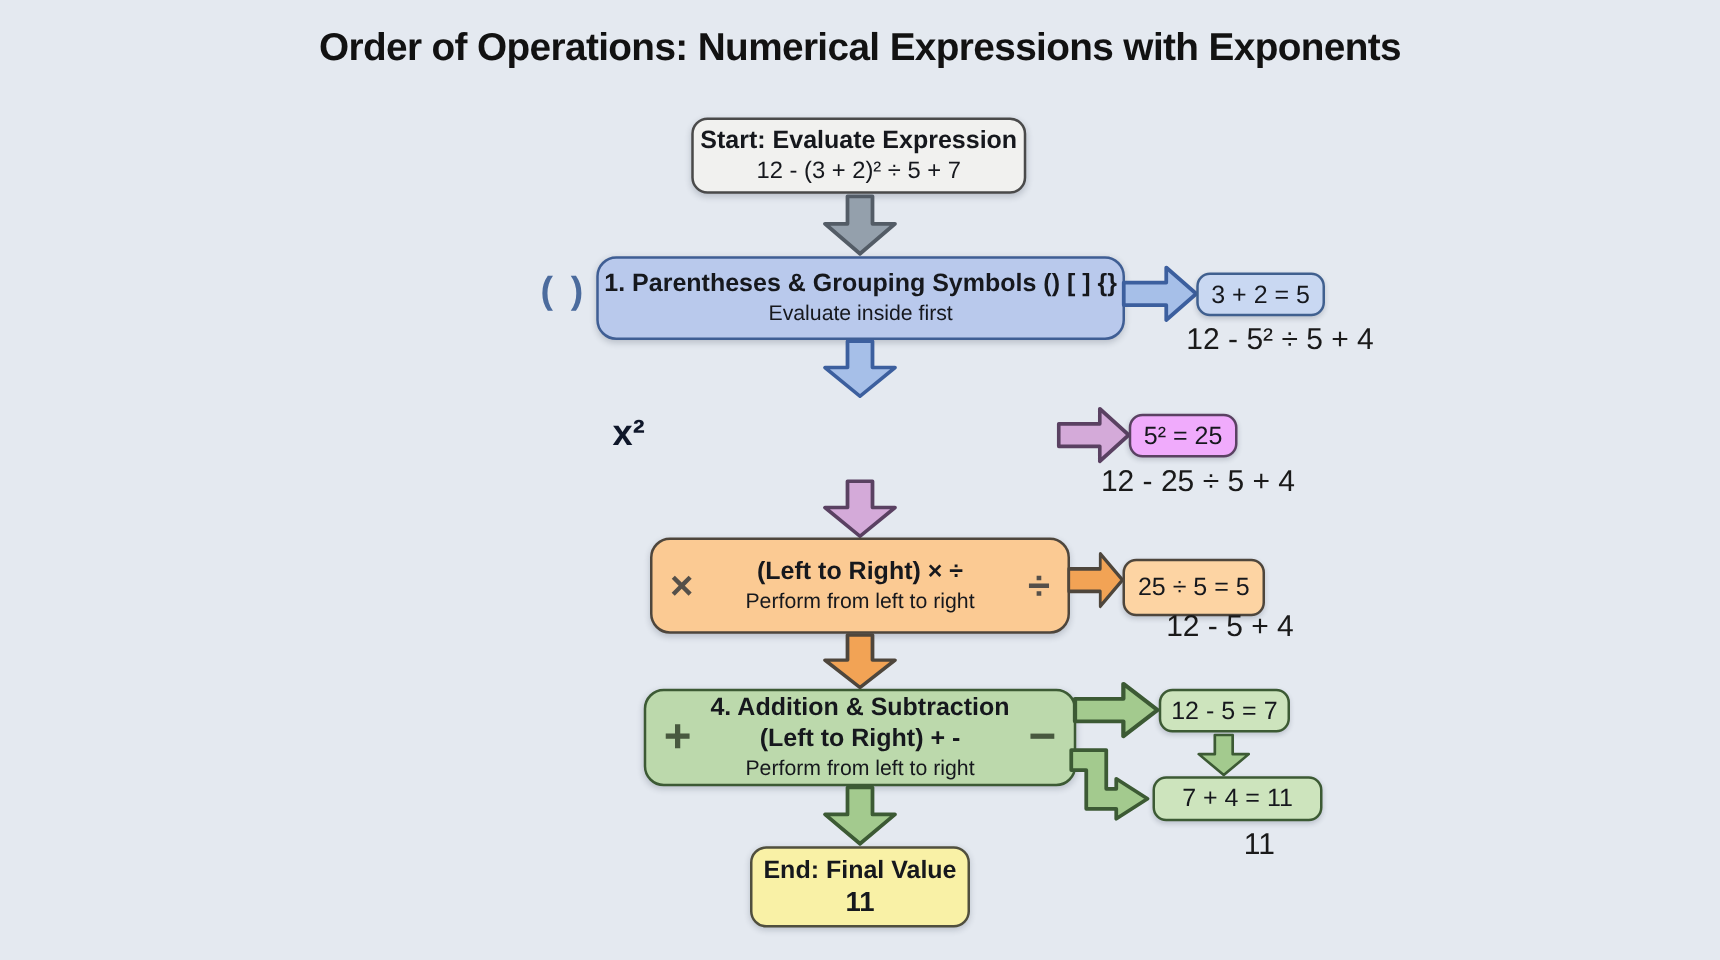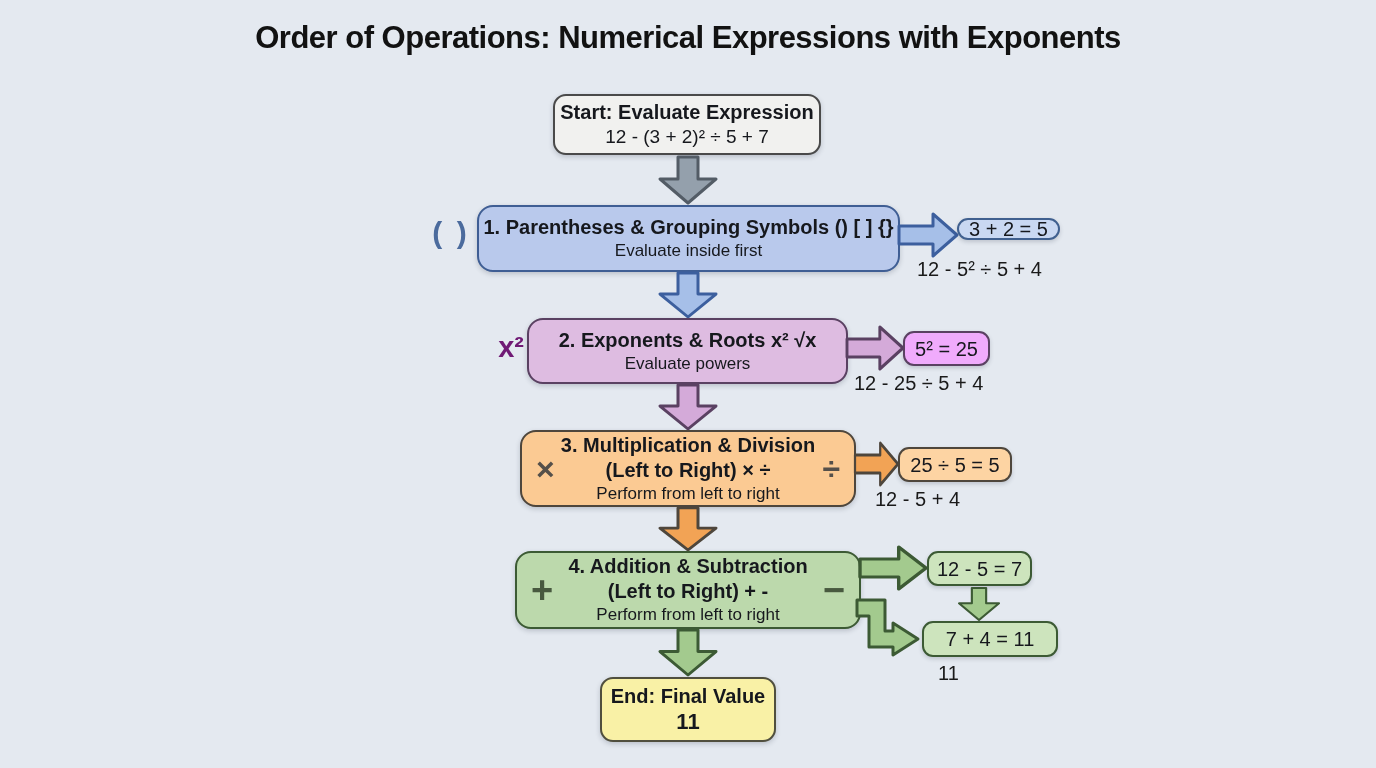--- a/index.html
+++ b/index.html
@@ -39,50 +39,50 @@
     background: #b9c9ec; border-color: #3f5e94; border-radius: 16px; }
   .step2-box { left: 527px; top: 318px; width: 321px; height: 66px;
     background: #debce1; border-color: #5a4162; border-radius: 16px; }
   .step3-box { left: 520px; top: 430px; width: 336px; height: 77px;
     background: #fbca93; border-color: #4e463c; border-radius: 16px; }
   .step4-box { left: 515px; top: 551px; width: 346px; height: 78px;
     background: #bcd9ac; border-color: #3c5a34; border-radius: 16px; }
 
   .side-box { border-radius: 11px; box-shadow: 0 2px 4px rgba(40,50,70,0.2); }
   .side-box .t2 { font-size: 20px; }
-  .side1 { left: 957px; top: 218px; width: 103px; height: 22px;
+  .side1 { left: 957px; top: 218px; width: 103px; height: 35px;
     background: #c9d8f2; border-color: #40608f; }
   .side2 { left: 903px; top: 331px; width: 87px; height: 35px;
     background: #f0abfc; border-color: #5a4162; }
-  .side3 { left: 898px; top: 447px; width: 114px; height: 35px;
+  .side3 { left: 898px; top: 447px; width: 114px; height: 46px;
     background: #fdd4a3; border-color: #4e463c; }
   .side4a { left: 927px; top: 551px; width: 105px; height: 35px;
     background: #cde4bd; border-color: #3c5a34; }
   .side4b { left: 922px; top: 621px; width: 136px; height: 36px;
     background: #cde4bd; border-color: #3c5a34; }
 
   .end-box { left: 600px; top: 677px; width: 176px; height: 65px;
     background: #f9f1a6; border-color: #504f3e; border-radius: 13px; }
   .end-box .val { font-size: 22px; font-weight: 700; line-height: 26px; }
 
   .expr {
-    position: absolute; text-align: left;
-    font-size: 20px; font-weight: 400; color: #1a1a1a;
+    position: absolute; text-align: right;
+    font-size: 24px; font-weight: 400; color: #1a1a1a;
   }
   .expr1 { left: 917px; top: 258px; width: 182px; }
   .expr2 { left: 854px; top: 372px; width: 182px; }
   .expr3 { left: 875px; top: 488px; width: 160px; }
   .note11 { left: 938px; top: 662px; width: 82px; }
 
   .op-icon {
     position: absolute; font-weight: 700; text-align: center;
   }
   .paren-icon { left: 428px; top: 216px; width: 46px; font-size: 30px;
     color: #4b6b9d; letter-spacing: 3px; }
-  .x2-icon { left: 482px; top: 331px; width: 42px; font-size: 29px; color: #701a75; text-align: right; }
+  .x2-icon { left: 482px; top: 331px; width: 42px; font-size: 29px; color: #0f172a; }
   .inbox-icon { position: absolute; top: 50%; transform: translateY(-50%);
     font-size: 32px; font-weight: 700; }
   .step3-box .inbox-icon { color: #55504a; }
   .step4-box .inbox-icon { color: #48593f; font-size: 38px; }
   .icon-left { left: 14px; }
   .icon-right { right: 14px; }
 
   svg.arrow { position: absolute; overflow: visible; }
   .arr-gray   { fill: #94a0ac; stroke: #535c66; }
   .arr-blue   { fill: #a6bfe8; stroke: #3c5f9e; }
@@ -118,40 +118,35 @@
   <div class="node side-box side1">
     <div class="t2">3 + 2 = 5</div>
   </div>
   <div class="expr expr1">12 - 5² ÷ 5 + 4</div>
 
   <svg class="arrow" style="left:660px; top:273px;" width="56" height="44" viewBox="0 0 56 46" preserveAspectRatio="none">
     <polygon class="arr-blue" points="18,0 38,0 38,22 56,22 28,46 0,22 18,22"></polygon>
   </svg>
 
   <div class="op-icon x2-icon">x²</div>
-  <div class="node step2-box">
-    <div class="t1">2. Exponents &amp; Roots x² √x</div>
-    <div class="sub">Evaluate powers</div>
-  </div>
   <svg class="arrow" style="left:847px; top:327px;" width="56" height="42" viewBox="0 0 58 42" preserveAspectRatio="none">
     <polygon class="arr-purple" points="0,12 34,12 34,0 58,21 34,42 34,30 0,30"></polygon>
   </svg>
   <div class="node side-box side2">
     <div class="t2">5² = 25</div>
   </div>
   <div class="expr expr2">12 - 25 ÷ 5 + 4</div>
 
   <svg class="arrow" style="left:660px; top:385px;" width="56" height="44" viewBox="0 0 56 46" preserveAspectRatio="none">
     <polygon class="arr-purple" points="18,0 38,0 38,22 56,22 28,46 0,22 18,22"></polygon>
   </svg>
 
   <div class="node step3-box">
     <span class="inbox-icon icon-left">×</span>
     <span class="inbox-icon icon-right">÷</span>
-    <div class="t1">3. Multiplication &amp; Division</div>
     <div class="t1">(Left to Right) × ÷</div>
     <div class="sub">Perform from left to right</div>
   </div>
   <svg class="arrow" style="left:855px; top:443px;" width="43" height="42" viewBox="0 0 58 42" preserveAspectRatio="none">
     <polygon class="arr-orange" points="0,12 34,12 34,0 58,21 34,42 34,30 0,30"></polygon>
   </svg>
   <div class="node side-box side3">
     <div class="t2">25 ÷ 5 = 5</div>
   </div>
   <div class="expr expr3">12 - 5 + 4</div>

